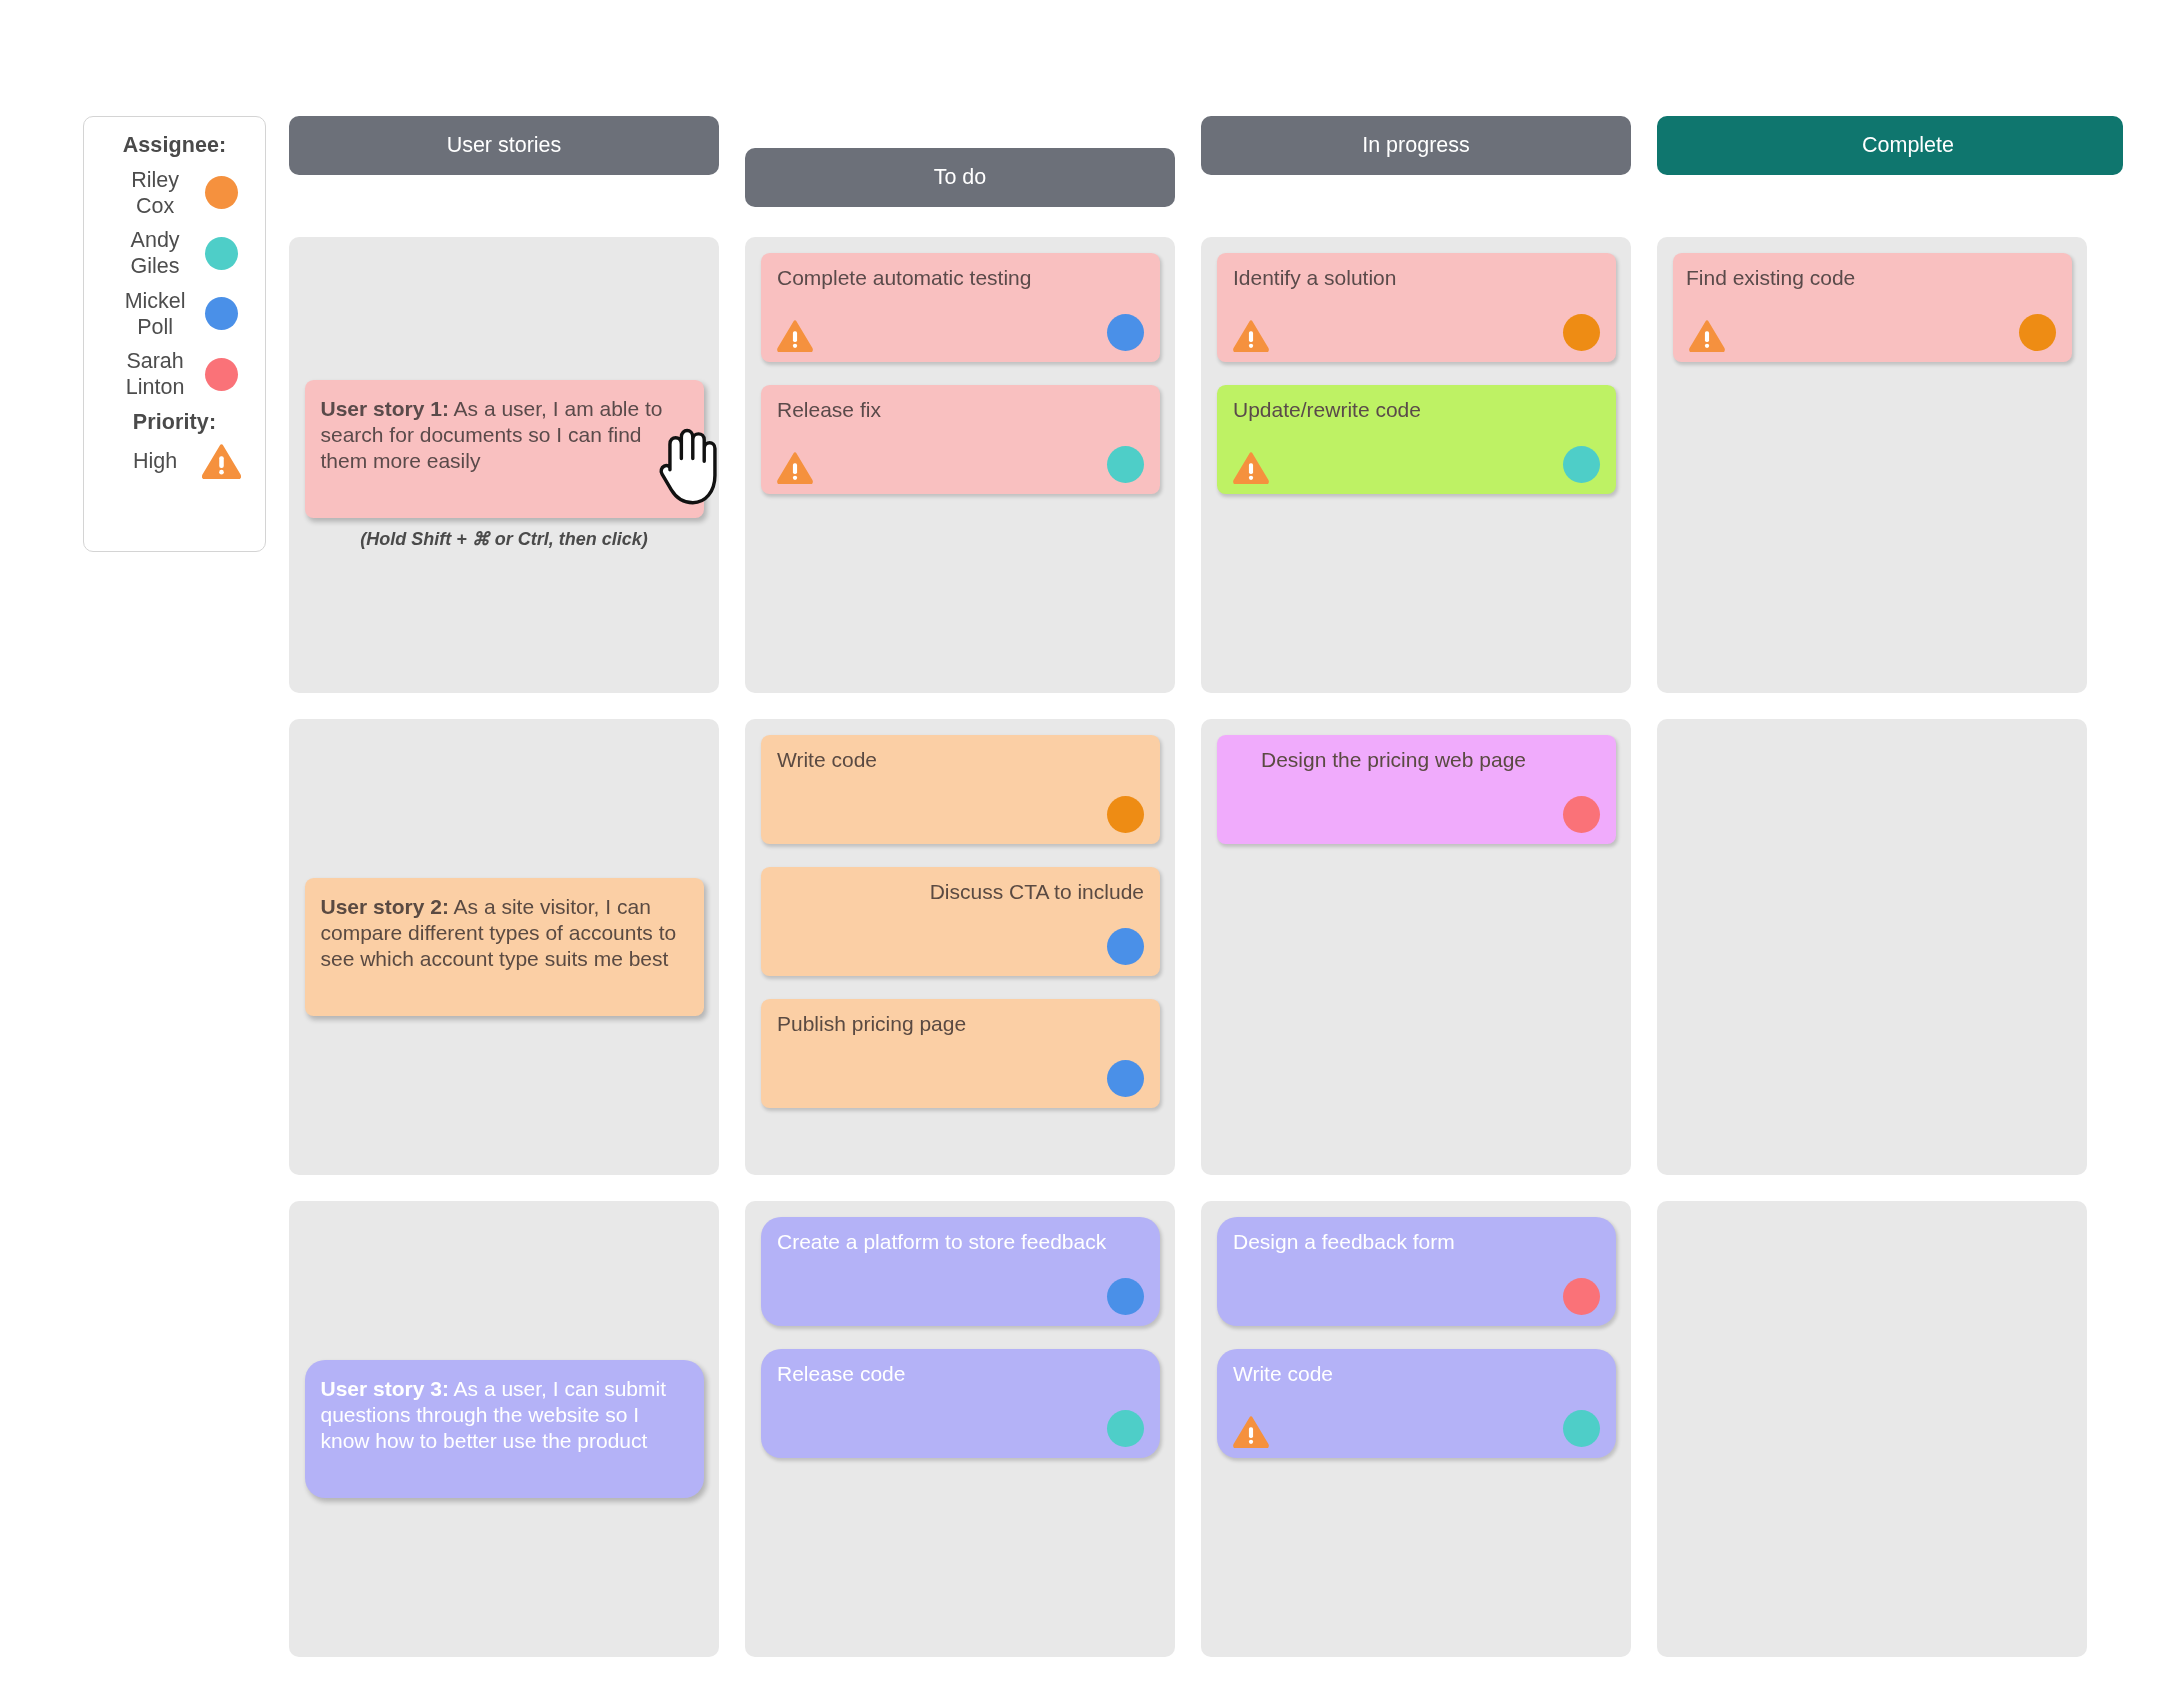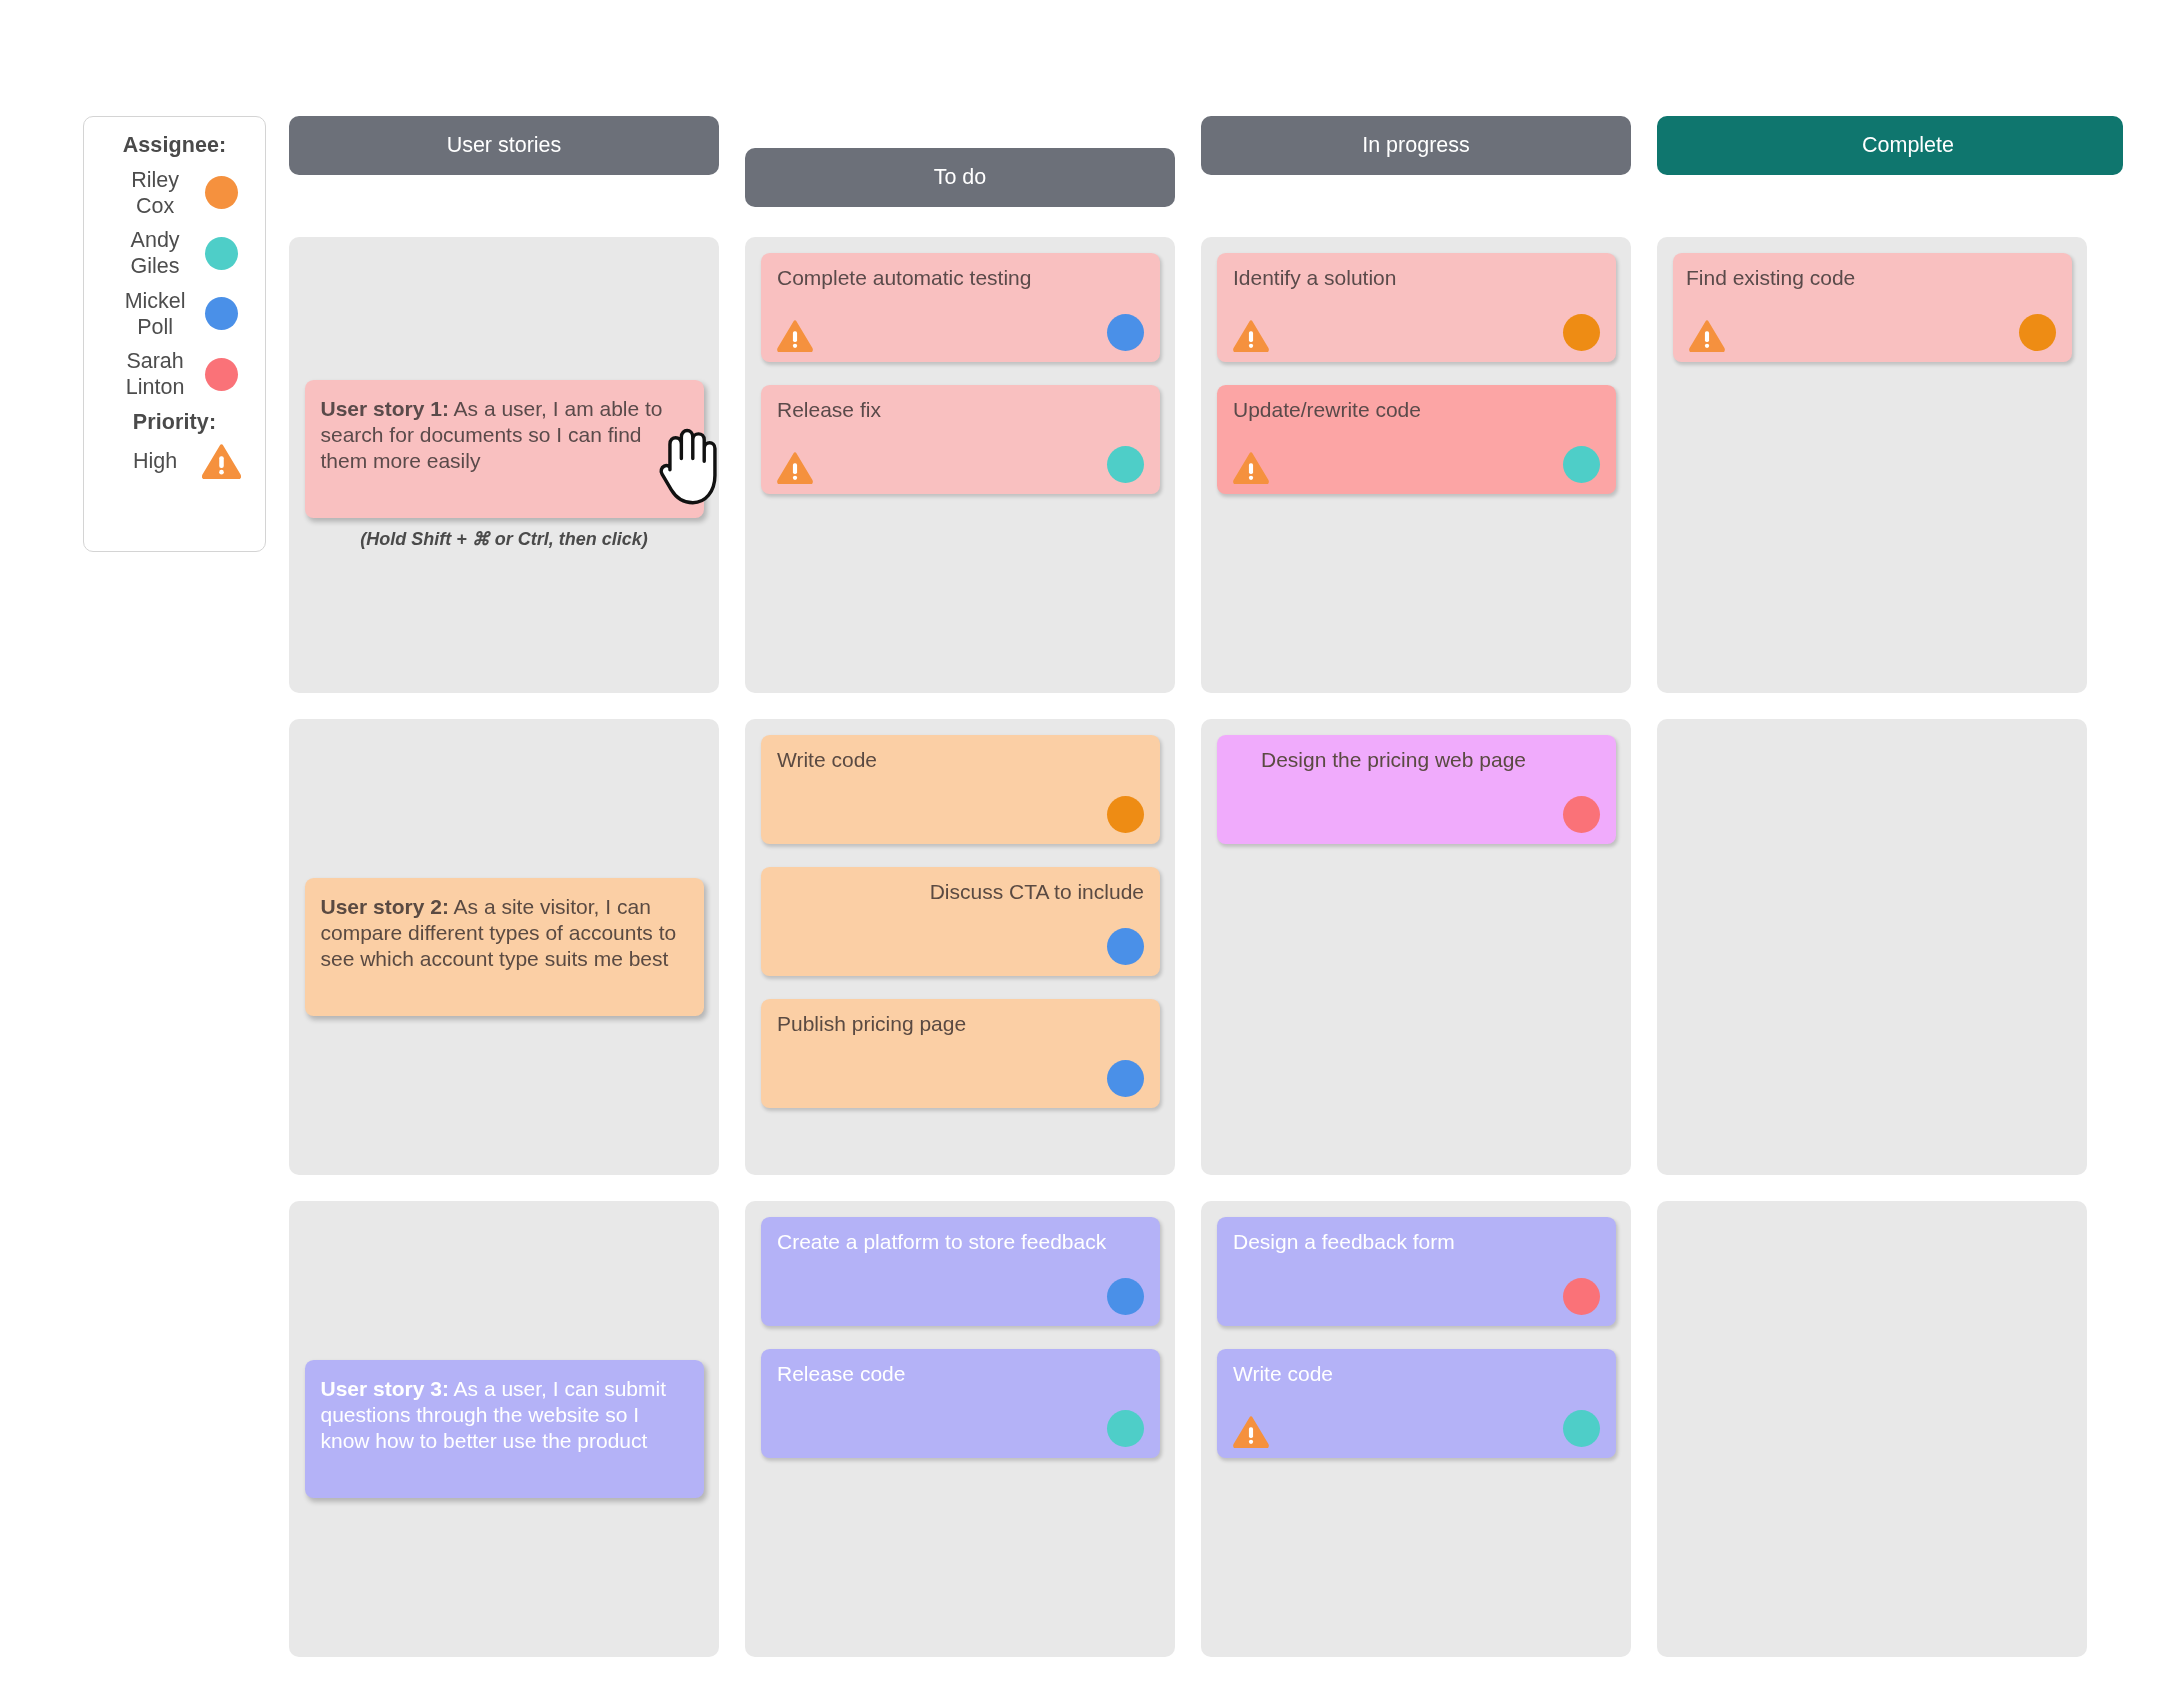--- a/index.html
+++ b/index.html
@@ -170,21 +170,21 @@
     font-size: 18px;
     font-weight: bold;
     font-style: italic;
     color: #4a4a4a;
     text-align: center;
   }
 
   
   .theme-pink   { background: #f9c0c0; color: #5a4a4a; }
   .theme-orange { background: #fbcfa5; color: #5a4a42; }
-  .theme-purple { background: #b4b2f7; color: #ffffff; }
+  .theme-purple { background: #b4b2f7; color: #ffffff; border-radius: 20px; }
 
   
   #cursor {
     position: absolute;
     left: 657px;
     top: 427px;
     width: 63px;
     height: 80px;
     pointer-events: none;
   }
@@ -285,21 +285,21 @@
               <span style="position: absolute; left: 0px; bottom: 0px;">
                 <svg viewBox="0 0 60 54" width="36" height="32" class="warn">
                   <path d="M30 3 L57 48 C58.6 51 57 53 54 53 L6 53 C3 53 1.4 51 3 48 Z" fill="#F5913E" stroke="#F5913E" stroke-width="5" stroke-linejoin="round"></path>
                   <rect x="26.5" y="19" width="7" height="18" rx="3" fill="#fff"></rect>
                   <circle cx="30" cy="43.5" r="3.6" fill="#fff"></circle>
                 </svg>
               </span>
               <span class="dot" style="background: rgb(238, 140, 20);"></span>
             </div>
           </div>
-          <div class="card task-card theme-pink" style="background: #fca5a5;">
+          <div class="card task-card theme-pink" style="background: #bef264;">
             <div class="card-title">Update/rewrite code</div>
             <div class="card-foot">
               <span style="position: absolute; left: 0px; bottom: 0px;">
                 <svg viewBox="0 0 60 54" width="36" height="32" class="warn">
                   <path d="M30 3 L57 48 C58.6 51 57 53 54 53 L6 53 C3 53 1.4 51 3 48 Z" fill="#F5913E" stroke="#F5913E" stroke-width="5" stroke-linejoin="round"></path>
                   <rect x="26.5" y="19" width="7" height="18" rx="3" fill="#fff"></rect>
                   <circle cx="30" cy="43.5" r="3.6" fill="#fff"></circle>
                 </svg>
               </span>
               <span class="dot" style="background: rgb(78, 206, 200);"></span>

